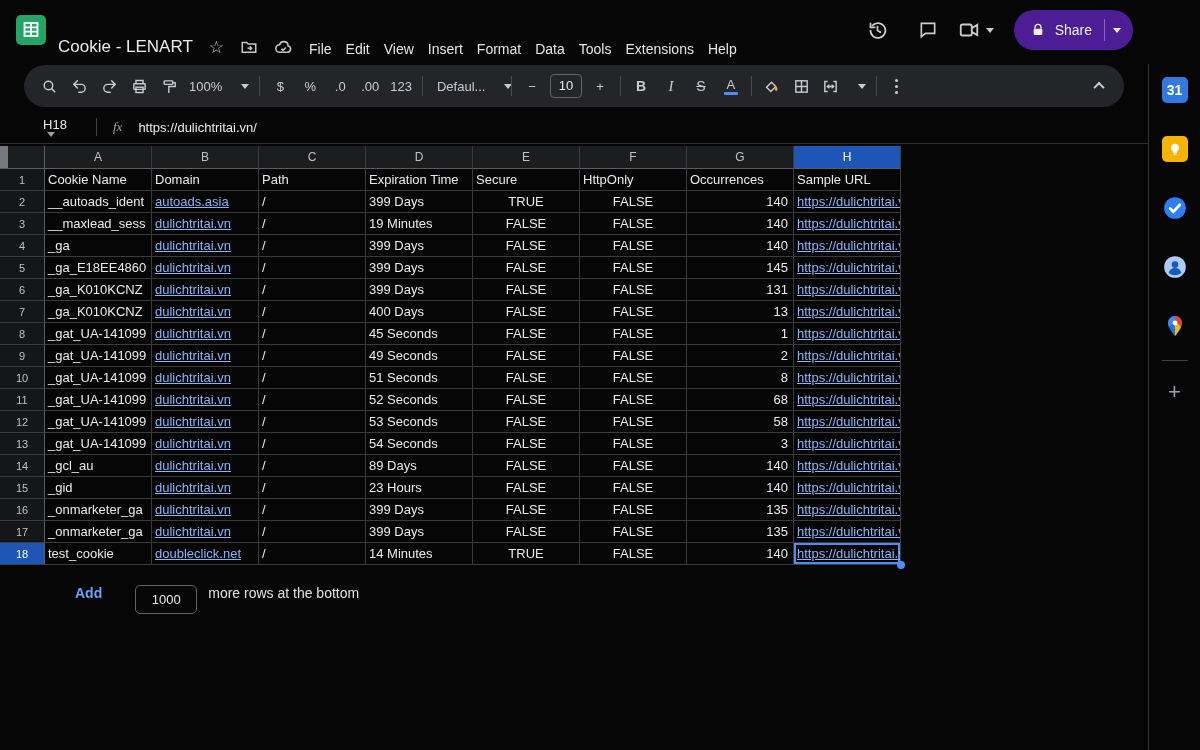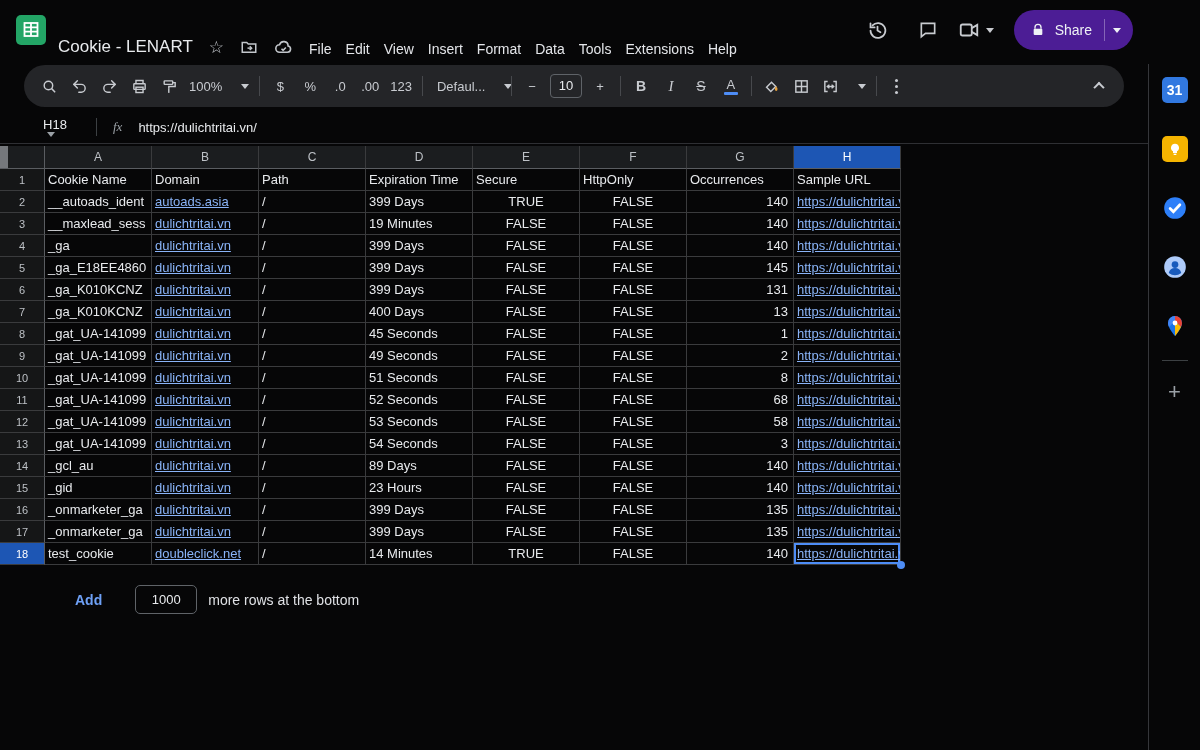--- a/index.html
+++ b/index.html
@@ -83,21 +83,21 @@
   .cell.center { text-align:center; }
   .cell.right { text-align:right; padding-right:5px; }
   .colhead.sel, .rowhead.sel { background:#1d56b4; color:#fff; }
   .sel-cell { box-shadow:inset 0 0 0 2px #4e8df6; }
   .sel-row::after {
     content:""; position:absolute; left:897px; bottom:-4px; width:8px; height:8px;
     border-radius:50%; background:#4e8df6; z-index:3;
   }
 
   
-  .addbar { display:flex; align-items:center; margin:20px 0 0 75px; }
+  .addbar { display:flex; align-items:flex-start; margin:20px 0 0 75px; }
   .add-btn { background:none; border:none; color:#6ea0f5; font-size:14px; font-weight:700; font-family:inherit; }
   .rowcount-input {
     width:62px; height:29px; margin-left:33px; background:transparent;
     border:1px solid #5f6368; border-radius:5px; color:#e8eaed; text-align:center;
     font-size:13px; font-family:inherit;
   }
   .addbar-text { margin-left:11px; font-size:14px; color:#dfe1e5; }
 
   
   .sidepanel {

